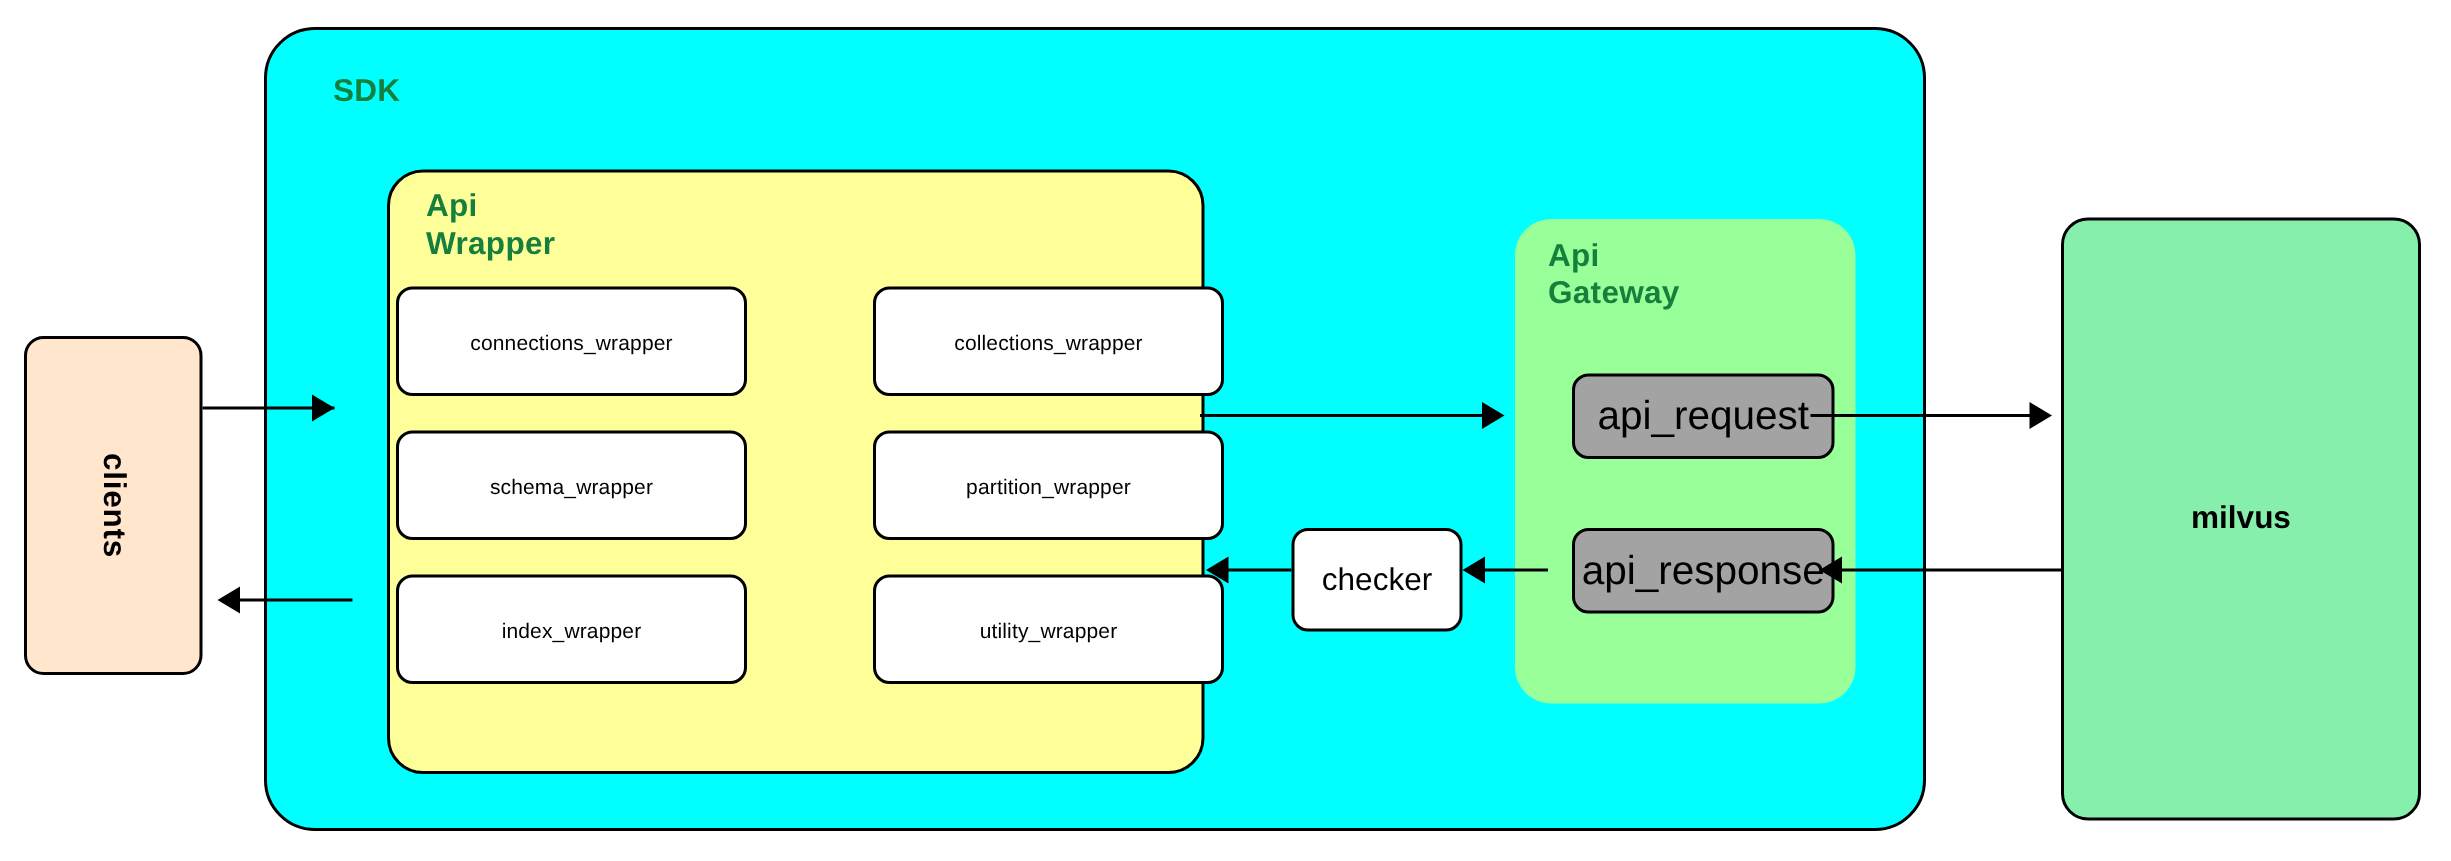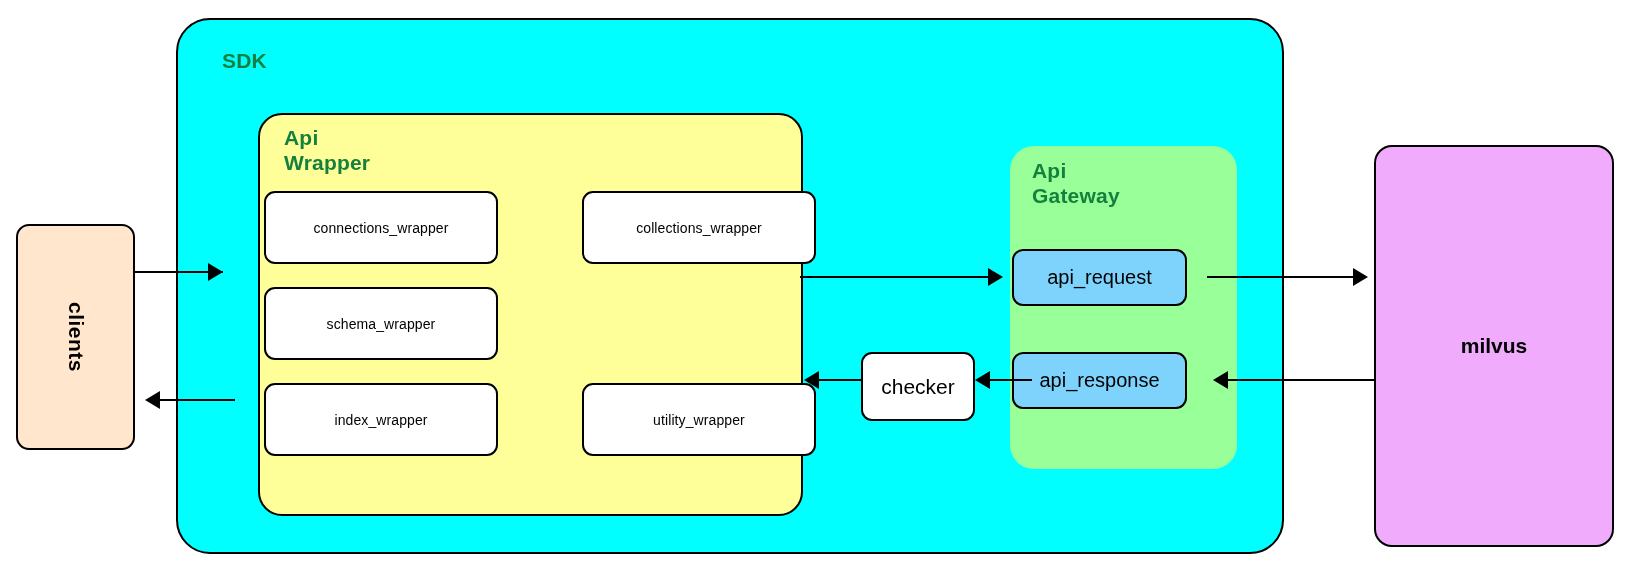--- a/index.html
+++ b/index.html
@@ -93,26 +93,26 @@
     background: #99ff99;
     border: none;
     border-radius: 24px;
     display: block;
   }
   #api-gateway-title {
     left: 22px;
     top: 12px;
   }
   .gateway-card {
-    background: #7dd3fc;
+    background: #a3a3a3;
     border-radius: 11px;
     width: 175px;
     height: 57px;
-    font-size: 20px;
-    left: 1012px;
+    font-size: 27px;
+    left: 1048px;
   }
   #api-request-card { top: 249px; }
   #api-response-card { top: 352px; }
 
   
   #checker-box {
     left: 861px;
     top: 352px;
     width: 114px;
     height: 69px;
@@ -137,21 +137,21 @@
     text-orientation: mixed;
     letter-spacing: 0.5px;
   }
 
   
   #milvus-box {
     left: 1374px;
     top: 145px;
     width: 240px;
     height: 402px;
-    background: #f0abfc;
+    background: #86efac;
     border-radius: 18px;
     font-weight: bold;
     font-size: 21px;
   }
 
   
   .arrow-line {
     position: absolute;
     background: #000000;
     height: 2px;
@@ -212,20 +212,21 @@
   </div>
 
   <div class="box" id="api-wrapper-panel">
     <span class="group-title" id="api-wrapper-title">Api
 Wrapper</span>
   </div>
 
   <div class="box wrapper-card wc-col-a wc-row-1">connections_wrapper</div>
   <div class="box wrapper-card wc-col-b wc-row-1">collections_wrapper</div>
   <div class="box wrapper-card wc-col-a wc-row-2">schema_wrapper</div>
+  <div class="box wrapper-card wc-col-b wc-row-2">partition_wrapper</div>
   <div class="box wrapper-card wc-col-a wc-row-3">index_wrapper</div>
   <div class="box wrapper-card wc-col-b wc-row-3">utility_wrapper</div>
 
   <div class="box" id="api-gateway-panel">
     <span class="group-title" id="api-gateway-title">Api
 Gateway</span>
   </div>
 
   <div class="box gateway-card" id="api-request-card">api_request</div>
   <div class="box gateway-card" id="api-response-card">api_response</div>

